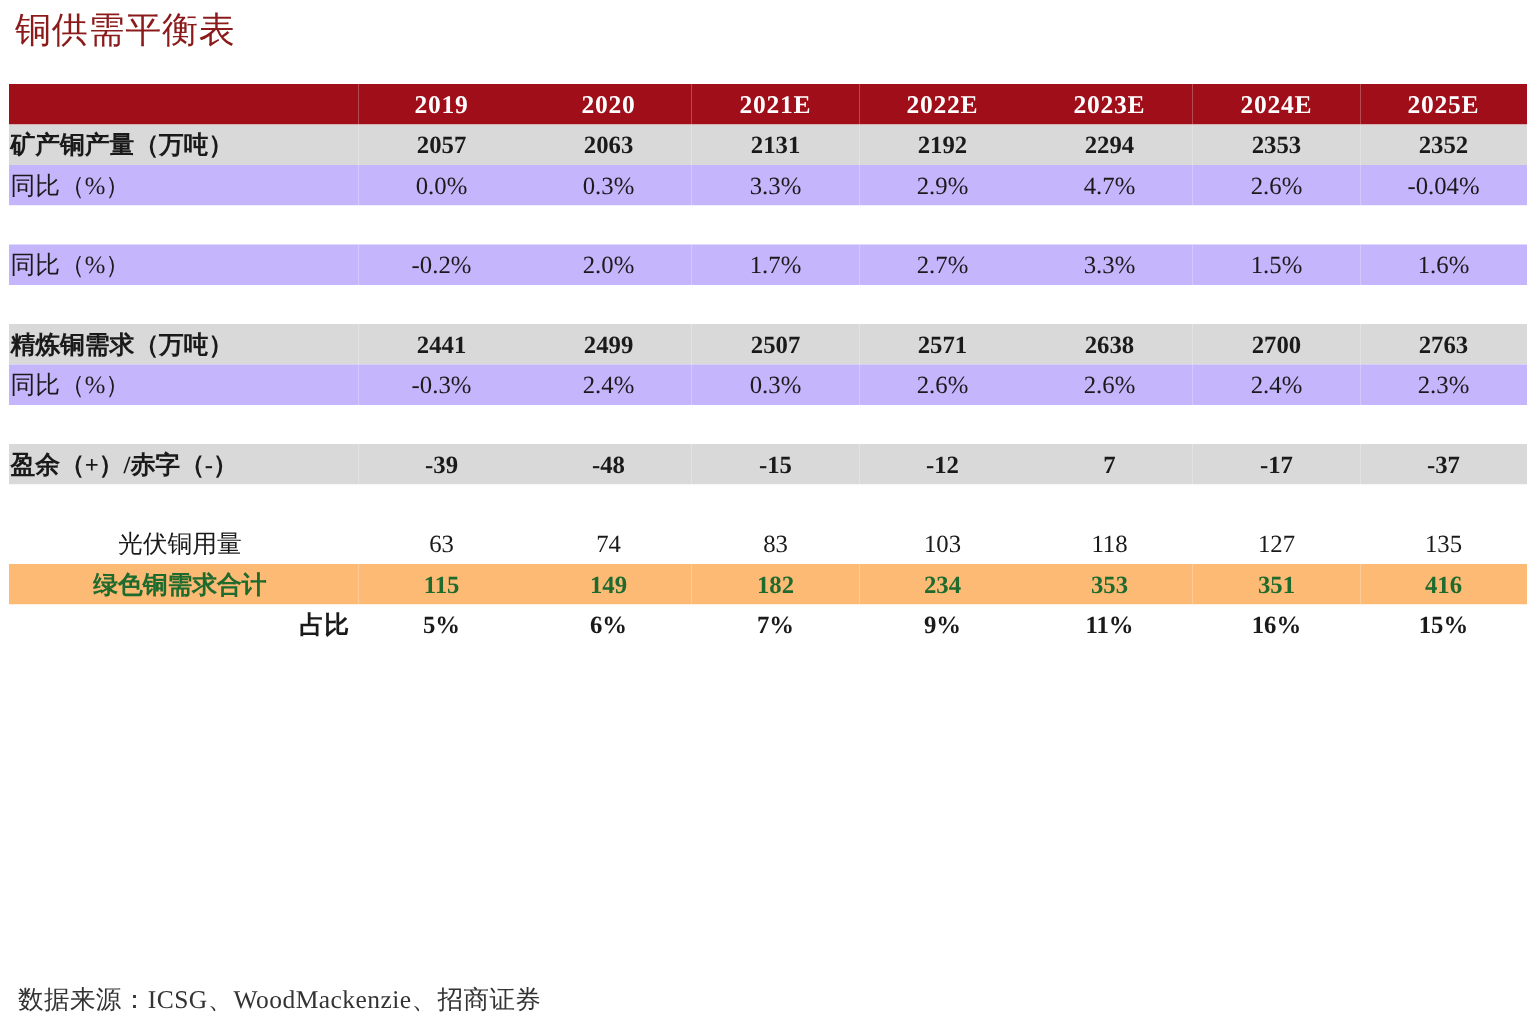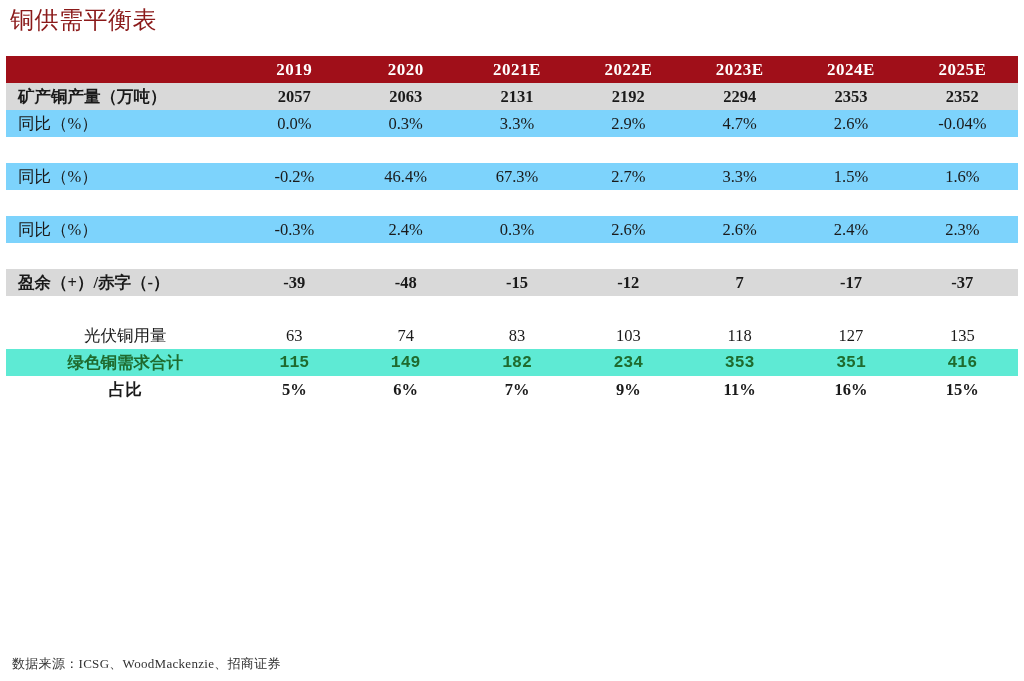--- a/index.html
+++ b/index.html
@@ -55,62 +55,61 @@
   tbody td {
     height: 27px;
     padding: 0 6px;
     text-align: center;
     vertical-align: middle;
     font-size: 16.5px;
     white-space: nowrap;
   }
   tbody td.lbl {
     text-align: left;
-    padding-left: 12px;
+    padding-left: 1px;
   }
   tr.shade td {
     background: #d9d9d9;
     font-weight: bold;
   }
   tr.plain td {
-    background: #7dd3fc;
+    background: #c4b5fd;
   }
   tr.spacer td {
     background: #ffffff;
     height: 26px;
   }
   tr.green td {
-    background: #5eead4;
+    background: #fdba74;
     font-weight: bold;
     color: #1f6b2e;
-    font-family: Liberation Mono, monospace;
   }
   tr.green td.lbl {
     text-align: center;
   }
   tr.sub td {
     background: #ffffff;
   }
   tr.sub td.lbl {
     text-align: center;
   }
   tr.pct td {
     background: #ffffff;
     font-weight: bold;
   }
   tr.pct td.lbl {
-    text-align: center;
+    text-align: right;
     font-weight: bold;
     font-family: Liberation Serif, serif;
   }
   .source {
     position: absolute;
     left: 12px;
     top: 655px;
-    font-size: 13px;
+    font-size: 17px;
     color: #333333;
     letter-spacing: 0.3px;
   }
 </style>
 </head>
 <body>
 
 <div class="page">
 
   <div class="title">铜供需平衡表</div>
@@ -165,36 +164,46 @@
         <td></td>
         <td></td>
         <td></td>
         <td></td>
         <td></td>
         <td></td>
       </tr>
       <tr class="plain">
         <td class="lbl">同比（%）</td>
         <td>-0.2%</td>
-        <td>46.4%</td>
-        <td>67.3%</td>
+        <td>2.0%</td>
+        <td>1.7%</td>
         <td>2.7%</td>
         <td>3.3%</td>
         <td>1.5%</td>
         <td>1.6%</td>
       </tr>
       <tr class="spacer">
         <td></td>
         <td></td>
         <td></td>
         <td></td>
         <td></td>
         <td></td>
         <td></td>
         <td></td>
+      </tr>
+      <tr class="shade">
+        <td class="lbl">精炼铜需求（万吨）</td>
+        <td>2441</td>
+        <td>2499</td>
+        <td>2507</td>
+        <td>2571</td>
+        <td>2638</td>
+        <td>2700</td>
+        <td>2763</td>
       </tr>
       <tr class="plain">
         <td class="lbl">同比（%）</td>
         <td>-0.3%</td>
         <td>2.4%</td>
         <td>0.3%</td>
         <td>2.6%</td>
         <td>2.6%</td>
         <td>2.4%</td>
         <td>2.3%</td>

